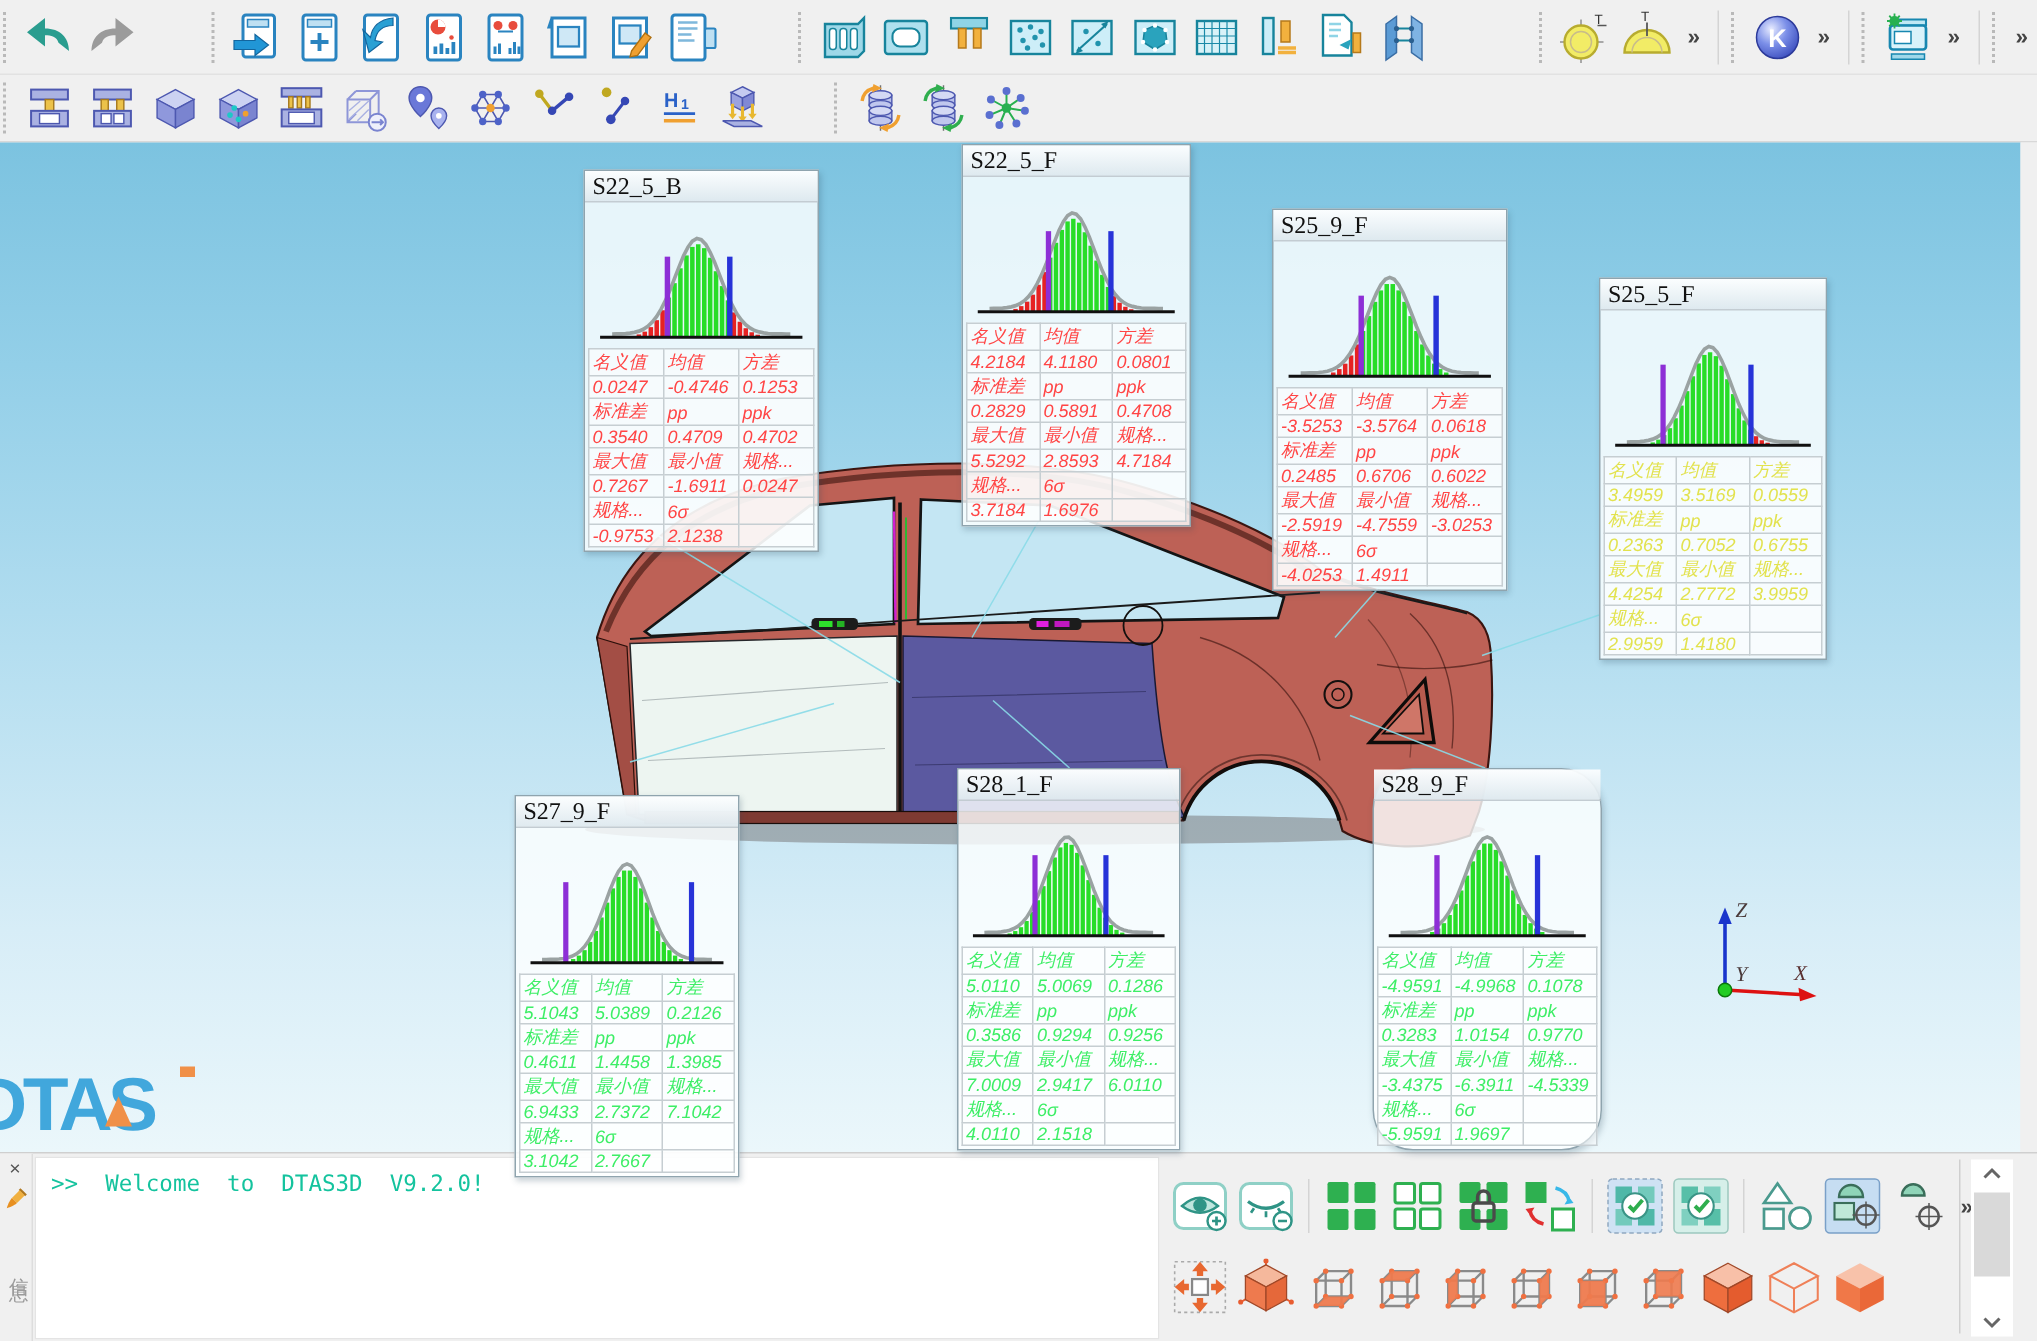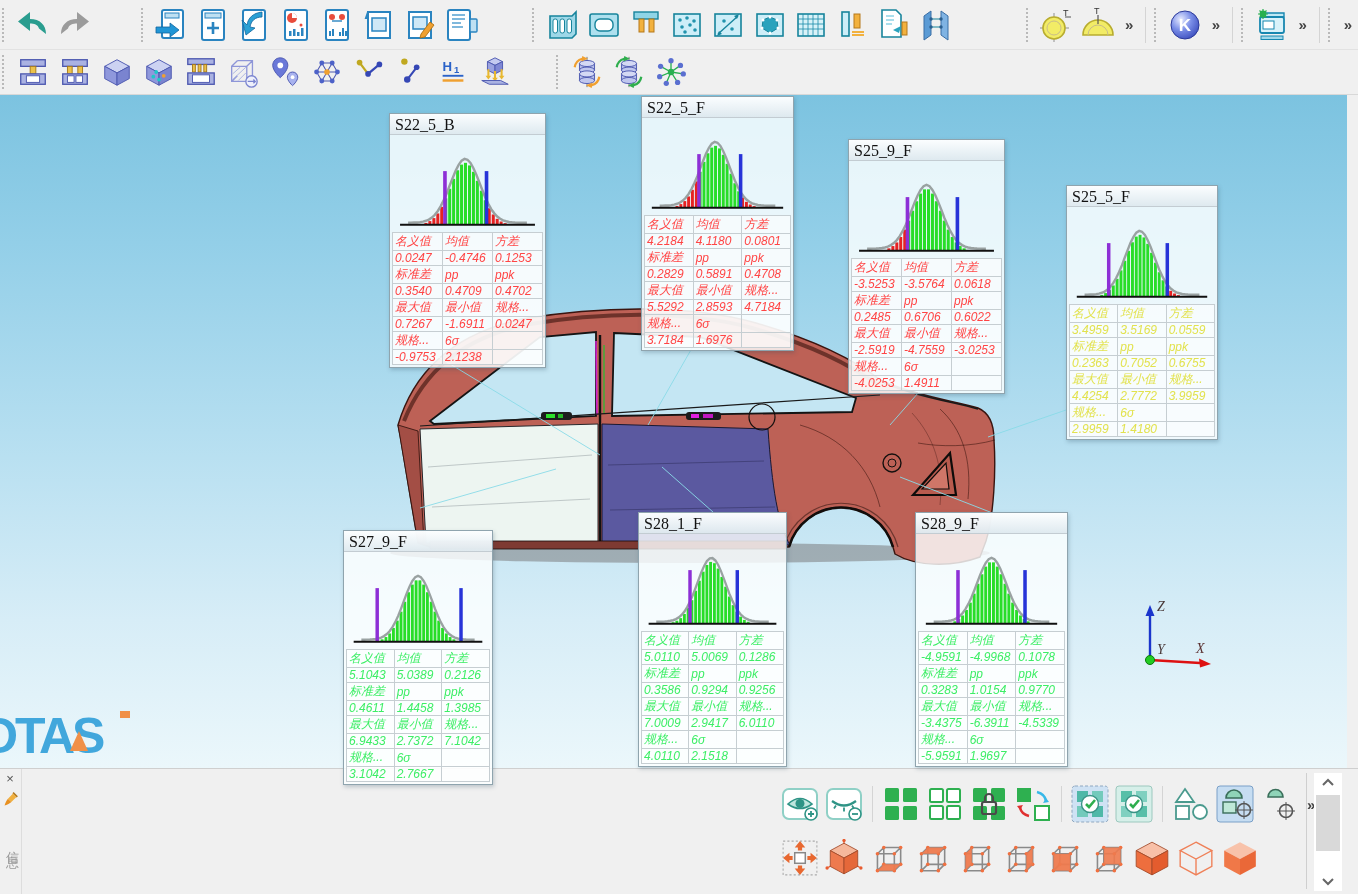--- a/index.html
+++ b/index.html
@@ -979,21 +979,21 @@
               <td></td>
             </tr>
             <tr>
               <td>4.0110</td>
               <td>2.1518</td>
               <td></td>
             </tr>
           </tbody>
         </table>
     </div>
-    <div class="popup" style="left: 915px; top: 417px; width: 153px;">
+    <div class="popup" style="left: 915px; top: 417px; width: 153px; border-radius: 27px;">
       <div class="popup-title">S28_9_F</div>
       <div class="popup-hist">
           <svg class="hist" viewBox="0 0 150 92" preserveAspectRatio="none">
             <rect x="36.1" y="83.6" width="3" height="2.4" fill="#28dd28"></rect>
             <rect x="40.1" y="81.4" width="3" height="4.6" fill="#28dd28"></rect>
             <rect x="44.0" y="77.9" width="3" height="8.1" fill="#28dd28"></rect>
             <rect x="47.9" y="72.6" width="3" height="13.4" fill="#28dd28"></rect>
             <rect x="51.9" y="65.5" width="3" height="20.5" fill="#28dd28"></rect>
             <rect x="55.8" y="56.8" width="3" height="29.2" fill="#28dd28"></rect>
             <rect x="59.7" y="47.2" width="3" height="38.8" fill="#28dd28"></rect>
@@ -1067,20 +1067,21 @@
   <div class="console">
     <div class="cstrip">
       <div class="cclose">×</div>
       <div class="cbroom"><svg viewBox="0 0 20 20">
             <path d="M13 2l5 5" stroke="#b07820" stroke-width="2"></path>
             <path d="M7 9l6-6 4 4-6 6z" fill="#f0b040"></path>
             <path d="M3 17c1-4 3-7 4-8l4 4c-1 1-4 3-8 4z" fill="#e89020"></path>
           </svg></div>
       <div class="ctab">信息</div>
     </div>
+    <div class="cout">&gt;&gt;  Welcome  to  DTAS3D  V9.2.0!</div>
 
     <div class="br-row br-row1">
       <div class="ib2">
           <svg viewBox="0 0 38 38">
             <rect x="2" y="4" width="34" height="30" rx="6" fill="#fff" stroke="#8fd0c6" stroke-width="2"></rect>
             <path d="M7 19Q19 8 31 19 19 28 7 19Z" fill="#bfe6de" stroke="#2f9486" stroke-width="1.6"></path>
             <circle cx="19" cy="18.5" r="4.5" fill="#2f9486"></circle>
             <circle cx="30" cy="29" r="6" fill="#fff" stroke="#2f9486" stroke-width="1.6"></circle>
             <path d="M30 26v6M27 29h6" stroke="#2f9486" stroke-width="1.8"></path>
           </svg>

